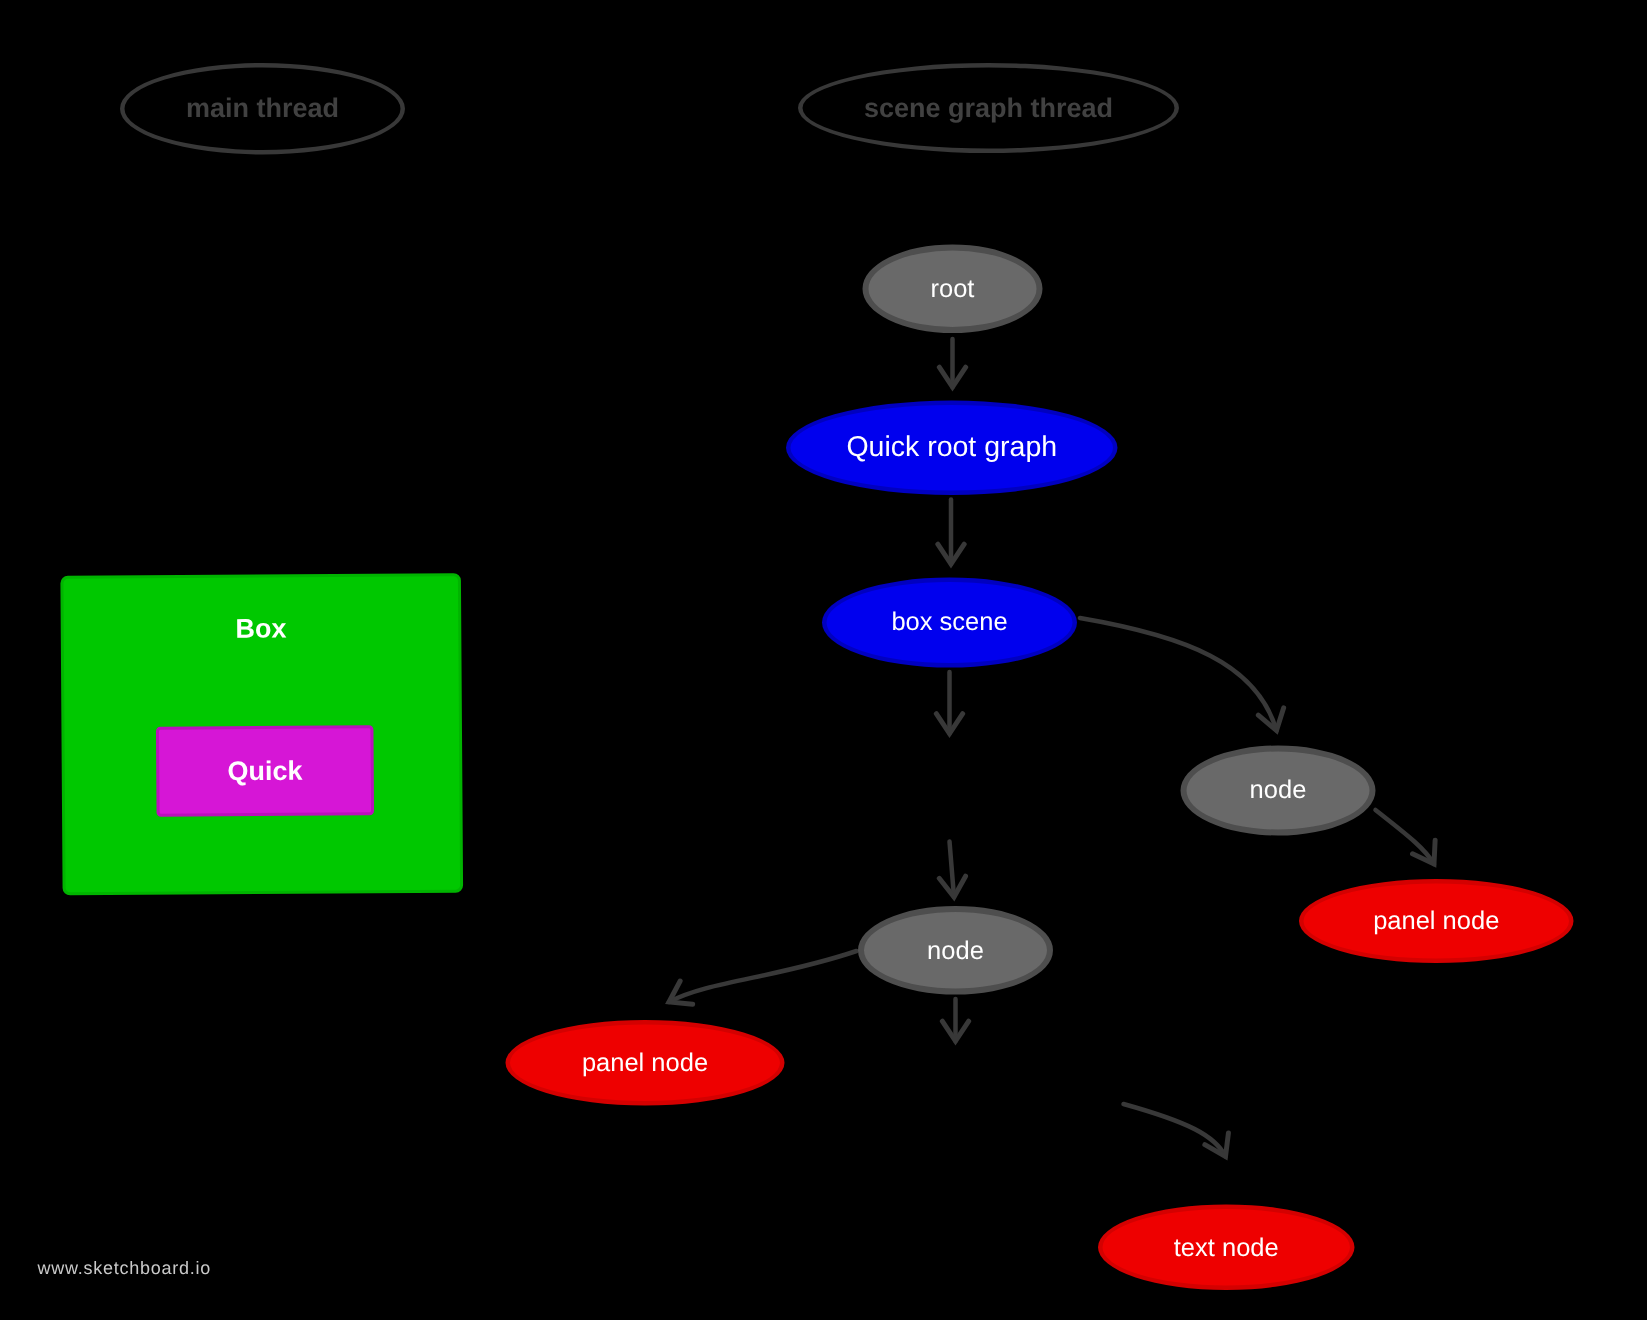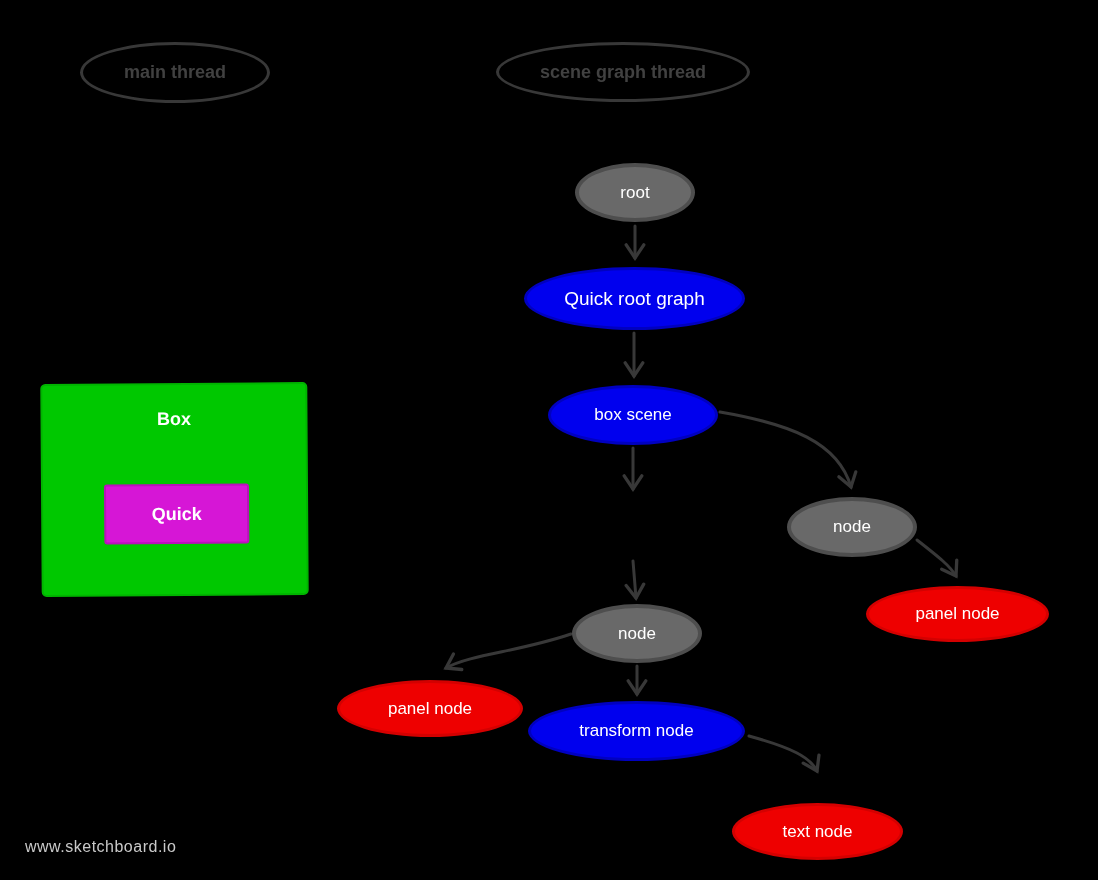--- a/index.html
+++ b/index.html
@@ -26,21 +26,21 @@
   .thread{
     position:absolute;
     box-sizing:border-box;
     border-radius:50%;
     border:3px solid #383838;
     background:transparent;
     display:flex;align-items:center;justify-content:center;
     color:#414141;font-weight:bold;font-size:18px;white-space:nowrap;
   }
   #thread-main{left:80px;top:42px;width:190px;height:61px;}
-  #thread-scene{left:496px;top:42px;width:254px;height:60px;}
+  #thread-scene{left:532px;top:42px;width:254px;height:60px;}
 
   #n-root{left:575px;top:163px;width:120px;height:59px;}
   #n-quick{left:524px;top:267px;width:221px;height:63px;font-size:19px;}
   #n-boxnode{left:548px;top:385px;width:170px;height:60px;}
   #n-buttonnode{left:540px;top:498px;width:187px;height:60px;}
   #n-noderight{left:787px;top:497px;width:130px;height:60px;}
   #n-panelright{left:866px;top:586px;width:183px;height:56px;}
   #n-nodecenter{left:572px;top:604px;width:130px;height:59px;}
   #n-panelleft{left:337px;top:680px;width:186px;height:57px;}
   #n-transform{left:528px;top:701px;width:217px;height:60px;}
@@ -59,21 +59,21 @@
   }
   #ui-button{
     position:absolute;left:61px;top:99px;width:145px;height:60px;
     background:#d616d6;border:2px solid #bb10bb;border-radius:3px;
     box-sizing:border-box;
     display:flex;align-items:center;justify-content:center;
     color:#ffffff;font-weight:bold;font-size:18px;
   }
   #watermark{
     position:absolute;left:25px;top:838px;
-    color:#c9c9c9;font-size:16px;font-weight:normal;letter-spacing:0.5px;
+    color:#c9c9c9;font-size:12px;font-weight:normal;letter-spacing:0.5px;
   }
 </style>
 </head>
 <body>
 
 <div id="canvas">
 
   <svg id="edges" viewBox="0 0 1098 880">
     <defs>
       <marker id="vhead" viewBox="0 0 20 20" refX="15" refY="10" markerWidth="22" markerHeight="22" markerUnits="userSpaceOnUse" orient="auto">
@@ -121,22 +121,19 @@
   </div>
   <div class="node red" id="n-panelright">
     <span>panel node</span>
   </div>
   <div class="node gray" id="n-nodecenter">
     <span>node</span>
   </div>
   <div class="node red" id="n-panelleft">
     <span>panel node</span>
   </div>
-  <div class="node blue" id="n-transform">
-    <span>transform node</span>
-  </div>
   <div class="node red" id="n-textnode">
     <span>text node</span>
   </div>
 
   <div id="watermark">www.sketchboard.io</div>
 
 </div>
 
 </body></html>

